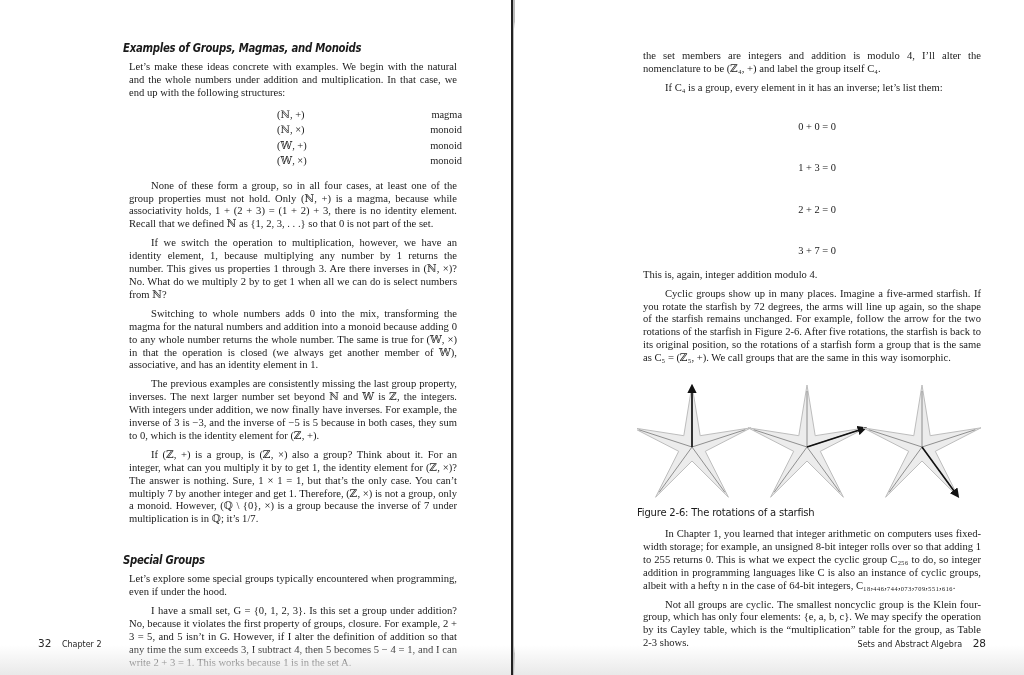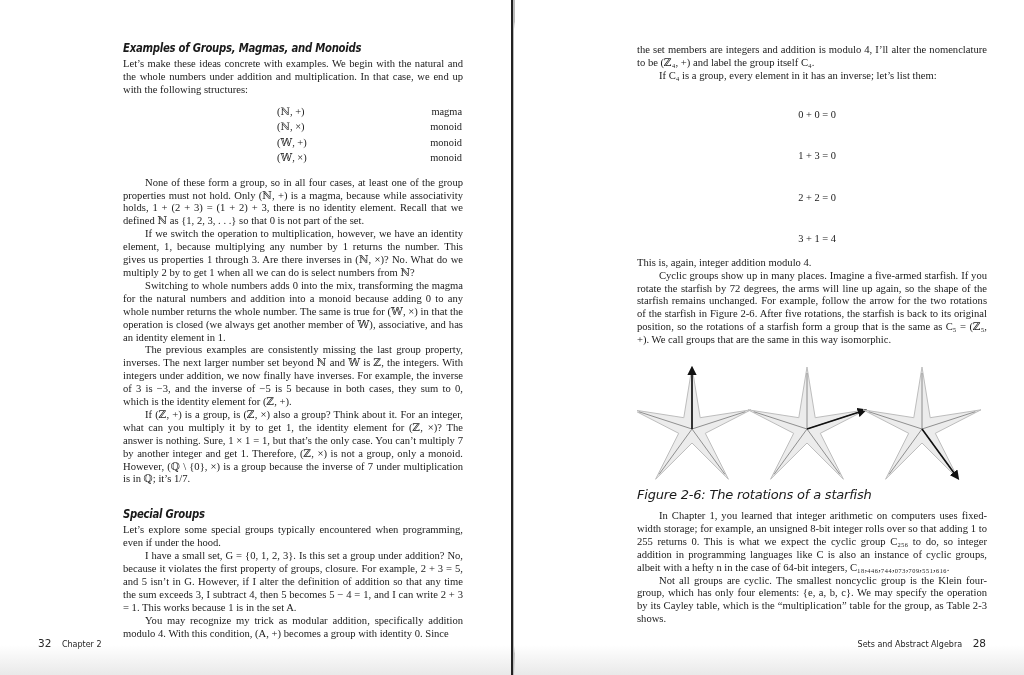--- a/index.html
+++ b/index.html
@@ -24,31 +24,31 @@
     position: absolute; left: 513px; top: 0; width: 2px; height: 675px; background: #bbb;
   }
   .col { position: absolute; font-size: 10.6px; line-height: 12.9px; }
   .col-left { left: 123px; top: 42px; width: 340px; }
   .col-right { left: 637px; top: 44px; width: 350px; }
   h2.sec {
     font-family: "DejaVu Sans", sans-serif; font-style: italic; font-weight: bold;
     font-size: 11.5px; margin: 0 0 3px 0; letter-spacing: -0.3px;
     transform: scaleX(0.88); transform-origin: left;
   }
-  p { margin: 0; text-align: justify; }
+  p { margin: 6px; text-align: justify; }
   p.ind { text-indent: 22px; }
   .eq-table { margin: 8px 0 10px 154px; width: 185px; border-collapse: collapse; }
   .eq-table td { padding: 0; height: 15.5px; font-size: 10.4px; }
   .eq-table td.r { text-align: right; }
   .inv-list { margin: 6px 0 8px 0; text-align: center; }
   .inv-list div { height: 15.5px; font-size: 10.4px; padding-left: 10px; margin-top: 26px; }
   .spacer-sec { height: 22px; }
   .figure { position: relative; width: 350px; height: 128px; margin: 8px 0 0 0; }
   .fig-caption {
-    font-family: "DejaVu Sans", sans-serif; font-style: italic; font-size: 13px;
+    font-family: "DejaVu Sans", sans-serif; font-size: 10px;
     margin: 6px 0 8px 0; letter-spacing: -0.2px;
   }
   .folio {
     position: absolute; top: 637px; font-family: "DejaVu Sans", sans-serif;
     font-size: 8px; color: #222;
   }
   .folio .num { font-weight: normal; font-size: 10.5px; margin: 0 8px; }
   .folio-left { left: 30px; }
   .folio-right { right: 30px; }
 </style>
@@ -104,21 +104,21 @@
   <div class="bottom-shade"></div>
 </div>
 
 <div class="col col-right">
   <p>the set members are integers and addition is modulo 4, I’ll alter the nomenclature to be (ℤ₄, +) and label the group itself C₄.</p>
   <p class="ind">If C₄ is a group, every element in it has an inverse; let’s list them:</p>
   <div class="inv-list">
     <div>0 + 0 = 0</div>
     <div>1 + 3 = 0</div>
     <div>2 + 2 = 0</div>
-    <div>3 + 1 = 4</div>
+    <div>3 + 7 = 0</div>
   </div>
   <p>This is, again, integer addition modulo 4.</p>
   <p class="ind">Cyclic groups show up in many places. Imagine a five-armed starfish. If you rotate the starfish by 72 degrees, the arms will line up again, so the shape of the starfish remains unchanged. For example, follow the arrow for the two rotations of the starfish in Figure 2-6. After five rotations, the starfish is back to its original position, so the rotations of a starfish form a group that is the same as C₅ = (ℤ₅, +). We call groups that are the same in this way isomorphic.</p>
 
   <div class="figure">
     <svg id="starfish-svg" width="350" height="128" viewBox="0 0 350 128">
       <defs>
         <marker id="ah" markerWidth="6" markerHeight="6" refX="4" refY="3" orient="auto">
           <path d="M0,0 L6,3 L0,6 Z" fill="#111"></path>
         </marker>

